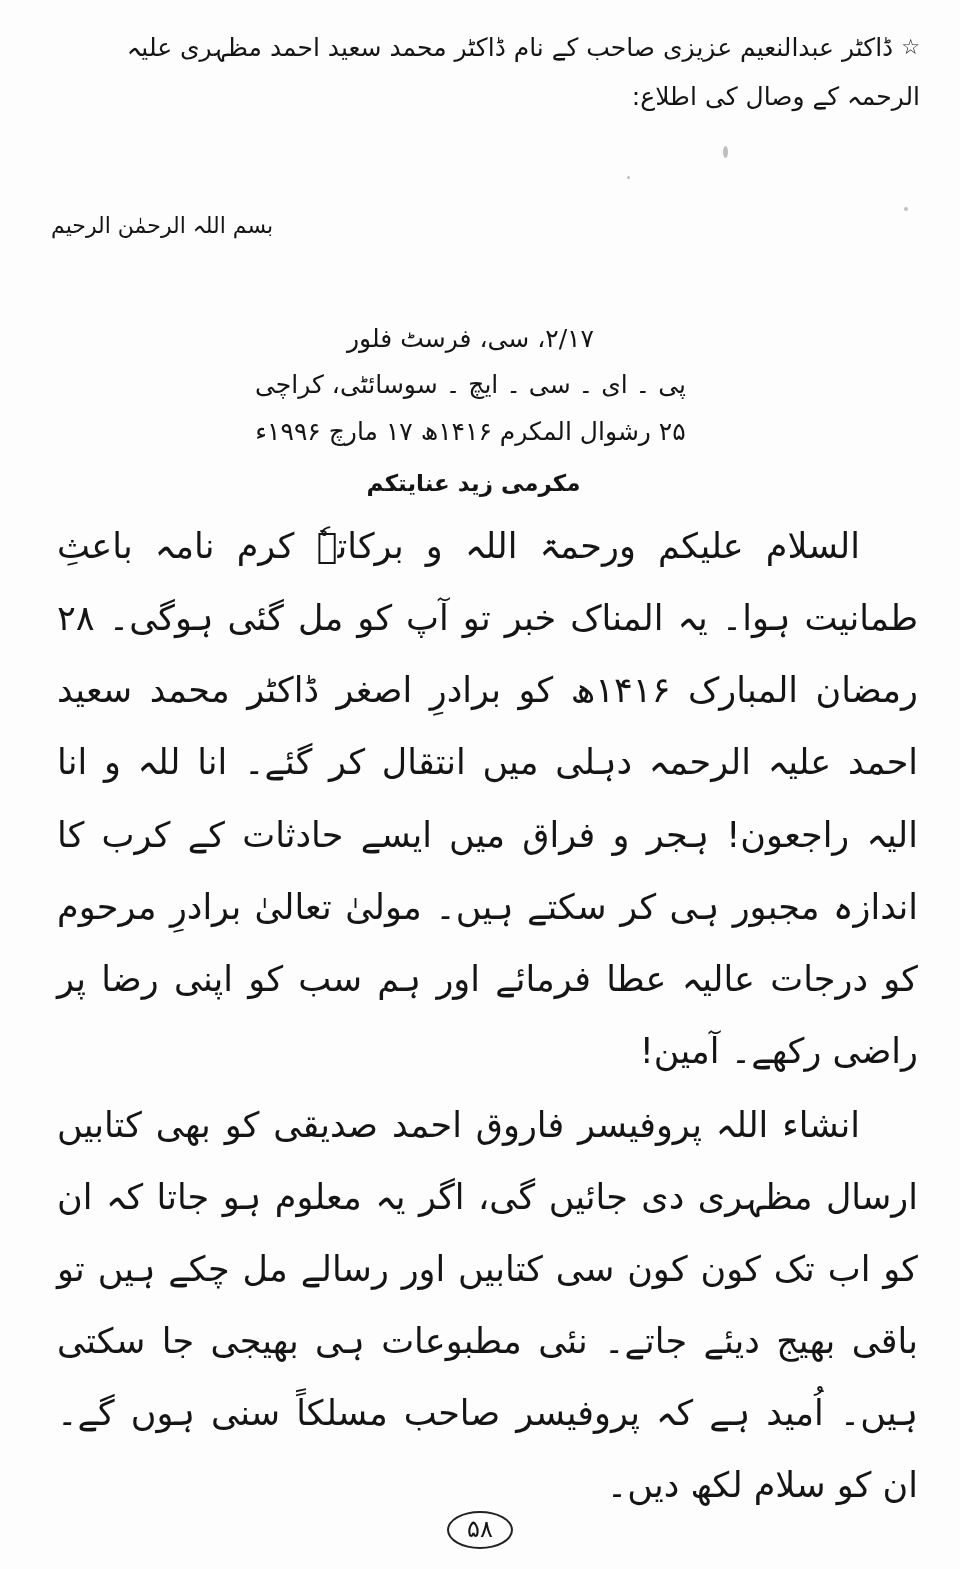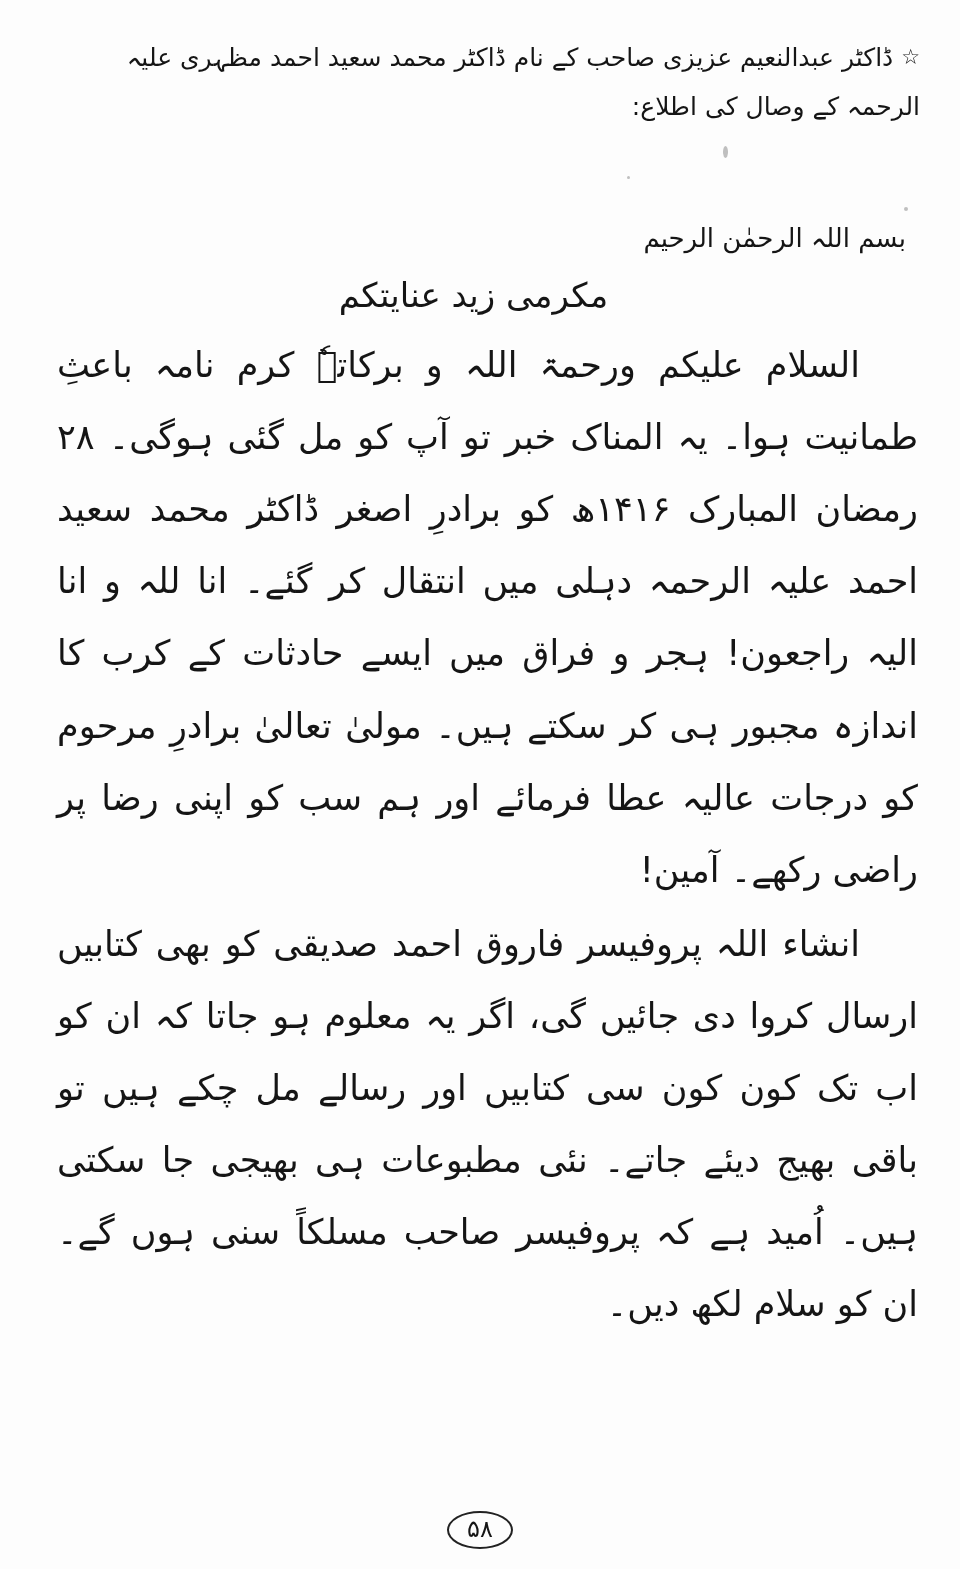--- a/index.html
+++ b/index.html
@@ -15,62 +15,63 @@
     background: #fdfdfd;
     font-family: "DejaVu Sans", sans-serif;
     color: #151515;
     overflow: hidden;
   }
   .inner {
     position: absolute;
     top: 0;
     right: 0;
     left: 0;
-    padding: 28px 34px 0 34px;
+    padding: 18px 34px 0 34px;
     box-sizing: border-box;
     margin-left: 17px;
   }
   .heading {
     direction: rtl;
     text-align: right;
     font-size: 25px;
     line-height: 1.95;
     letter-spacing: 0px;
     margin: 6px 6px 0 40px;
     font-weight: 500;
   }
   .heading .star {
     font-size: 21px;
     vertical-align: 2px;
   }
   .basmala {
     direction: rtl;
-    text-align: right;
-    font-size: 26px;
+    text-align: left;
+    font-size: 22px;
     margin-top: 86px;
     margin-right: 20px;
     line-height: 1.6;
   }
   .address {
     direction: rtl;
     text-align: center;
     margin-top: 74px;
     margin-right: 36px;
     font-size: 25px;
     line-height: 1.78;
   }
   .address div {
     margin: 2px 0;
   }
   .salutation {
     direction: rtl;
     text-align: center;
     margin-top: 16px;
     margin-right: 30px;
-    font-size: 34px;
+    font-size: 23px;
+    font-weight: bold;
   }
   .body-text {
     direction: rtl;
     text-align: justify;
     text-align-last: right;
     font-size: 35px;
     line-height: 2.06;
     margin: 14px 8px 0 6px;
   }
   .body-text p {
@@ -111,26 +112,31 @@
 
   <div class="inner">
 
     <div class="heading">
       <span class="star">☆</span>
       <span>ڈاکٹر عبدالنعیم عزیزی صاحب کے نام ڈاکٹر محمد سعید احمد مظہری علیہ الرحمہ کے وصال کی اطلاع:</span>
     </div>
 
     <div class="basmala">بسم اللہ الرحمٰن الرحیم</div>
 
+    <div class="address">
+      <div>۲/۱۷، سی، فرسٹ فلور</div>
+      <div>پی ۔ ای ۔ سی ۔ ایچ ۔ سوسائٹی، کراچی</div>
+      <div>۲۵ رشوال المکرم ۱۴۱۶ھ ۱۷ مارچ ۱۹۹۶ء</div>
+    </div>
 
     <div class="salutation">مکرمی زید عنایتکم</div>
 
     <div class="body-text">
       <p>السلام علیکم ورحمۃ اللہ و برکاتہٗ کرم نامہ باعثِ طمانیت ہوا۔ یہ المناک خبر تو آپ کو مل گئی ہوگی۔ ۲۸ رمضان المبارک ۱۴۱۶ھ کو برادرِ اصغر ڈاکٹر محمد سعید احمد علیہ الرحمہ دہلی میں انتقال کر گئے۔ انا للہ و انا الیہ راجعون! ہجر و فراق میں ایسے حادثات کے کرب کا اندازہ مجبور ہی کر سکتے ہیں۔ مولیٰ تعالیٰ برادرِ مرحوم کو درجات عالیہ عطا فرمائے اور ہم سب کو اپنی رضا پر راضی رکھے۔ آمین!</p>
-      <p>انشاء اللہ پروفیسر فاروق احمد صدیقی کو بھی کتابیں ارسال کروا دی جائیں گی، اگر یہ معلوم ہو جاتا کہ ان کو اب تک کون کون سی کتابیں اور رسالے مل چکے ہیں تو باقی بھیج دیئے جاتے۔ نئی مطبوعات ہی بھیجی جا سکتی ہیں۔ اُمید ہے کہ پروفیسر صاحب مسلکاً سنی ہوں گے۔ ان کو سلام لکھ دیں۔</p>
+      <p>انشاء اللہ پروفیسر فاروق احمد صدیقی کو بھی کتابیں ارسال مظہری دی جائیں گی، اگر یہ معلوم ہو جاتا کہ ان کو اب تک کون کون سی کتابیں اور رسالے مل چکے ہیں تو باقی بھیج دیئے جاتے۔ نئی مطبوعات ہی بھیجی جا سکتی ہیں۔ اُمید ہے کہ پروفیسر صاحب مسلکاً سنی ہوں گے۔ ان کو سلام لکھ دیں۔</p>
     </div>
 
   </div>
 
   <div class="page-number">
     <span class="circle">۵۸</span>
   </div>
 
 </div>
 

